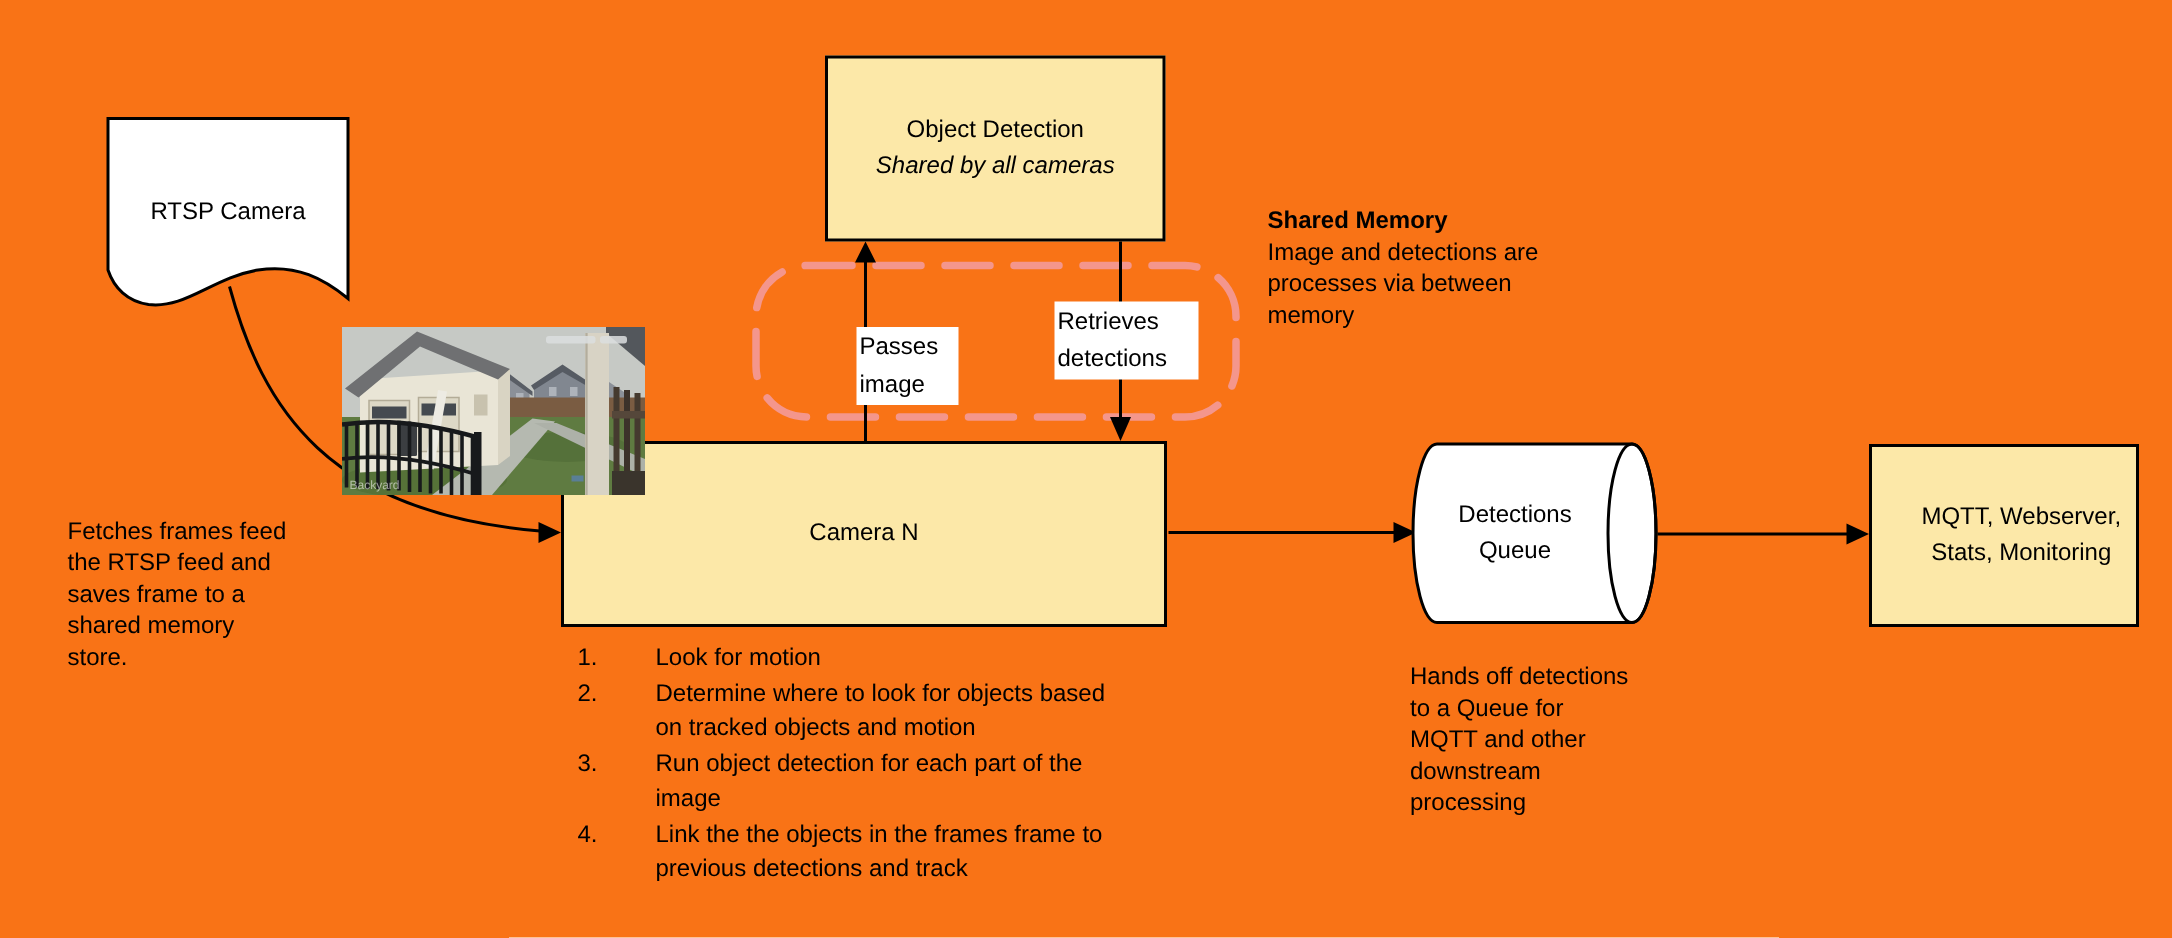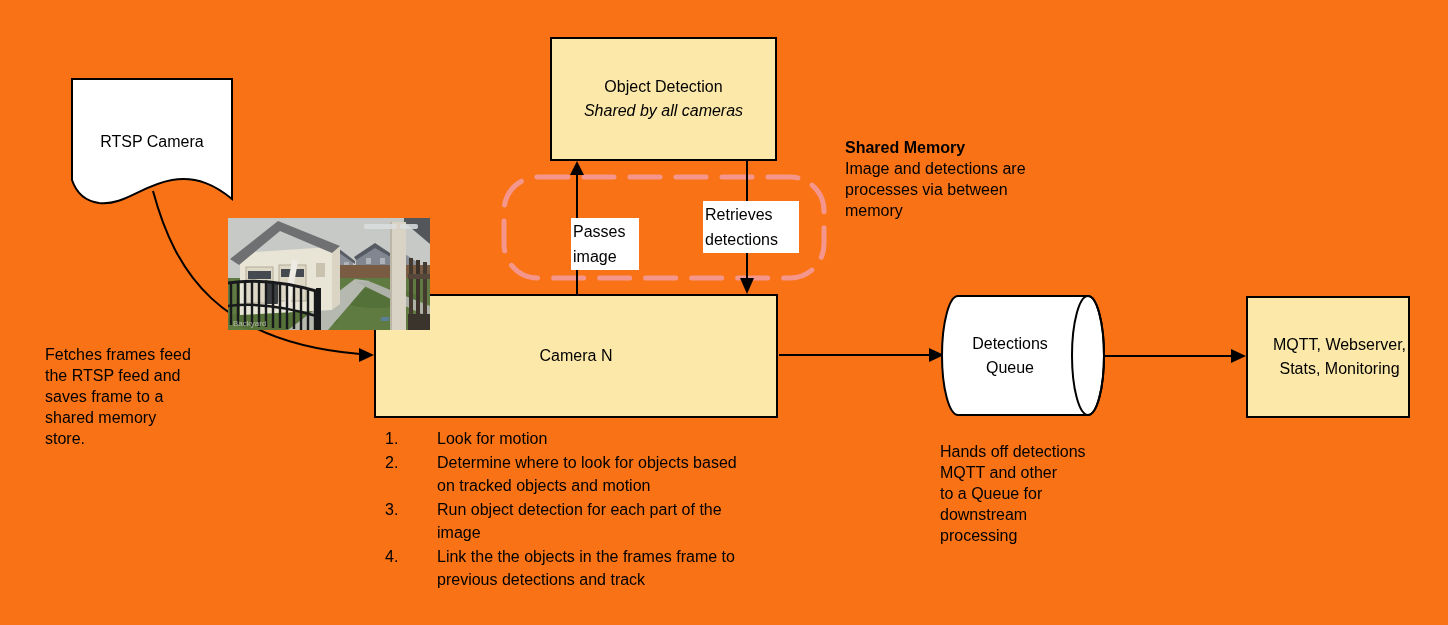--- a/index.html
+++ b/index.html
@@ -19,21 +19,21 @@
   .edge-label{
     position:absolute;z-index:2;background:#ffffff;
     line-height:25px;padding:1px 2px;
   }
   .note{position:absolute;z-index:2;line-height:21px;}
   .note .bold{font-weight:bold;}
   .photo{position:absolute;left:228px;top:218px;width:202px;height:112px;z-index:3;}
   
   .n-objdet{left:550px;top:37px;width:227px;height:124px;flex-direction:column;}
   .n-camn{left:374px;top:294px;width:404px;height:124px;}
-  .n-out{left:1246px;top:296px;width:164px;height:122px;padding-left:23px;}
+  .n-out{left:1246px;top:296px;width:180px;height:122px;padding-left:23px;}
   .n-out .inner{width:140px;}
   .lbl-rtsp{left:72px;top:133px;width:160px;text-align:center;z-index:2;}
   .lbl-queue{left:947px;top:297px;width:126px;height:118px;display:flex;align-items:center;justify-content:center;text-align:center;z-index:2;}
   .lbl-queue .inner{width:100px;line-height:24px;}
   .lbl-passes{left:571px;top:206px;width:64px;margin-top:12px;}
   .lbl-retr{left:703px;top:201px;width:92px;}
   .note-fetch{left:45px;top:344px;width:200px;}
   .note-shared{left:845px;top:137px;width:220px;}
   .note-handoff{left:940px;top:441px;width:180px;}
   
@@ -115,22 +115,22 @@
 
   <div class="note note-shared">
     <div class="bold">Shared Memory</div>
     <div>Image and detections are</div>
     <div>processes via between</div>
     <div>memory</div>
   </div>
 
   <div class="note note-handoff">
     <div>Hands off detections</div>
+    <div>to a Queue for</div>
     <div>MQTT and other</div>
-    <div>to a Queue for</div>
     <div>downstream</div>
     <div>processing</div>
   </div>
 
   <div class="steps">
     <div class="step">
       <span>1.</span>
       <span>Look for motion</span>
     </div>
     <div class="step">

